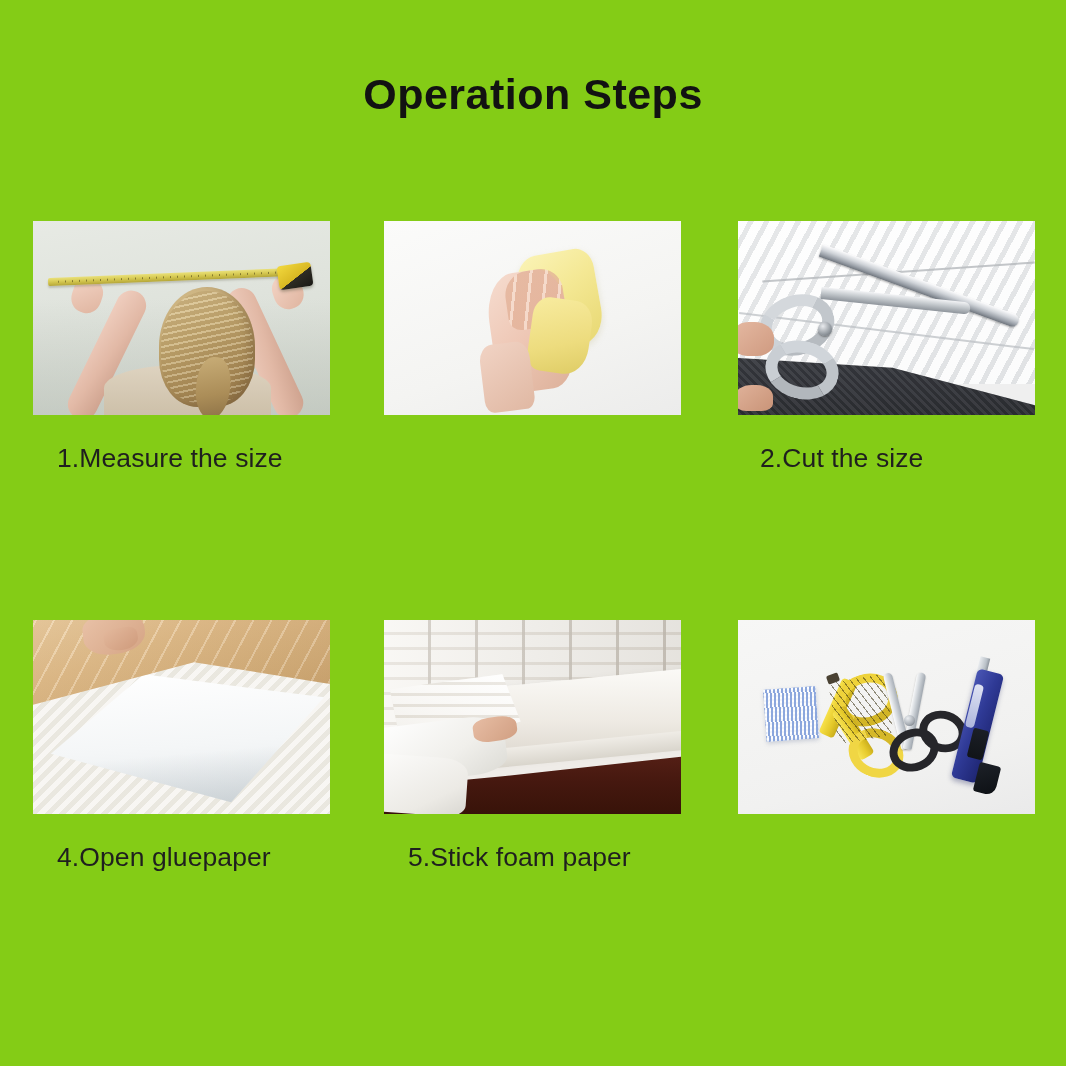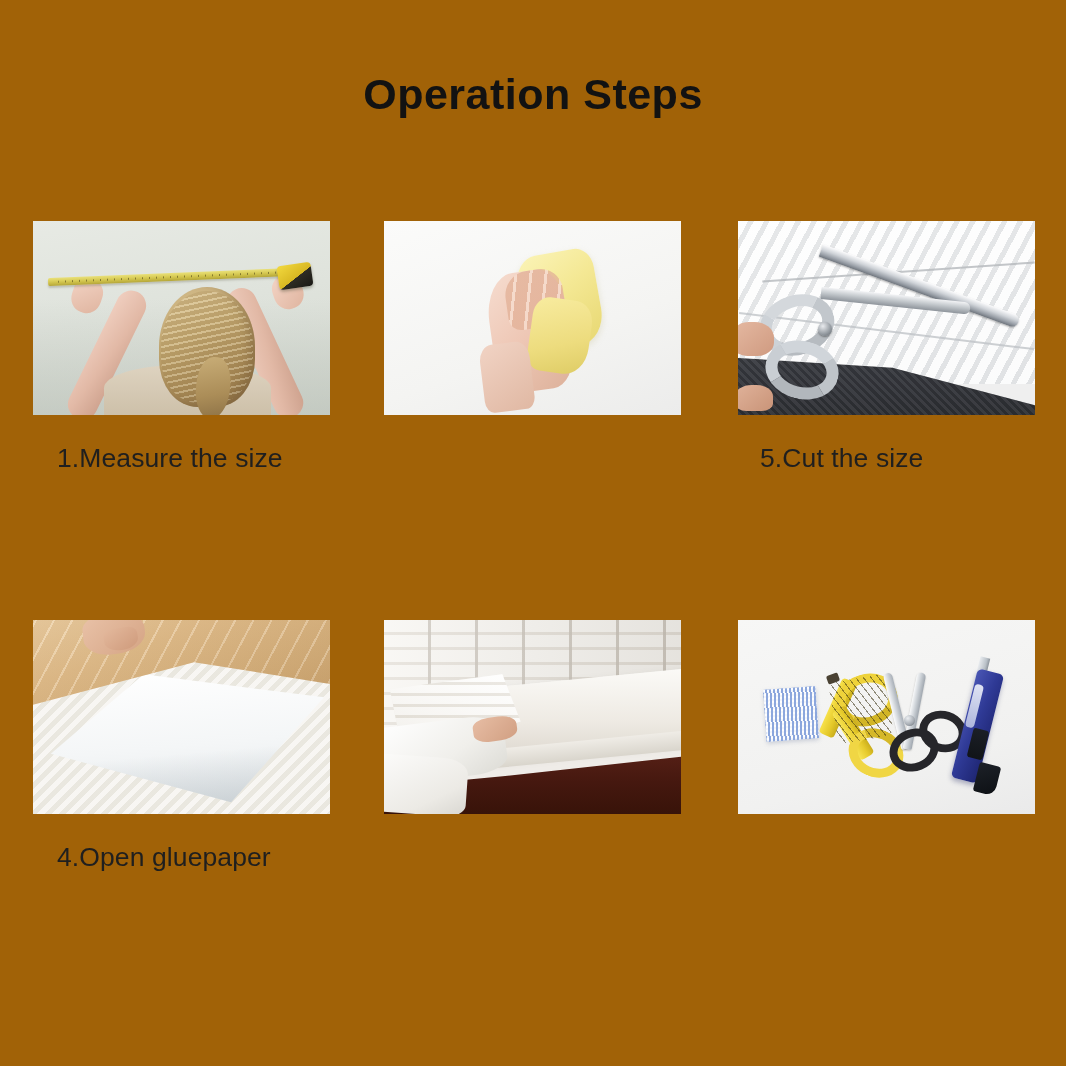--- a/index.html
+++ b/index.html
@@ -12,21 +12,21 @@
     width: 1066px;
     height: 1066px;
     overflow: hidden;
     font-family: "Liberation Sans", sans-serif;
     color: #1a1a1a;
     position: relative;
   }
   #page {
     position: absolute;
     inset: 0;
-    background: #a16207;
+    background: #84cc16;
   }
 
   
   .page-title {
     position: absolute;
     top: 70px;
     left: 0;
     width: 1066px;
     text-align: center;
     font-size: 43px;
@@ -489,21 +489,21 @@
         <div class="foam-seam2"></div>
         <div class="mat"></div>
         <div class="blade-upper"></div>
         <div class="blade-lower"></div>
         <div class="handle-a"></div>
         <div class="handle-b"></div>
         <div class="pivot"></div>
         <div class="thumb"></div>
         <div class="thumb2"></div>
       </div>
-      <div class="step-caption">5.Cut the size</div>
+      <div class="step-caption">2.Cut the size</div>
     </div>
 
     <div class="step-card col-0 row-1">
       <div class="step-photo ph4">
         <div class="floor"></div>
         <div class="panel"></div>
         <div class="panel-edge"></div>
         <div class="kraft"></div>
         <div class="kraft-creases"></div>
         <div class="hand"></div>
@@ -518,20 +518,21 @@
         <div class="brick-shade"></div>
         <div class="floor"></div>
         <div class="panel-applied"></div>
         <div class="baseboard"></div>
         <div class="panel-lift"></div>
         <div class="panel-lift-tex"></div>
         <div class="sleeve"></div>
         <div class="sleeve2"></div>
         <div class="hand"></div>
       </div>
+      <div class="step-caption">5.Stick foam paper</div>
     </div>
 
     <div class="step-card col-2 row-1">
       <div class="step-photo ph6">
         <div class="rag"></div>
         <div class="tape-coil"></div>
         <div class="tape-loop"></div>
         <div class="tape-coil2"></div>
         <div class="tape-loop2"></div>
         <div class="tape-marks"></div>

